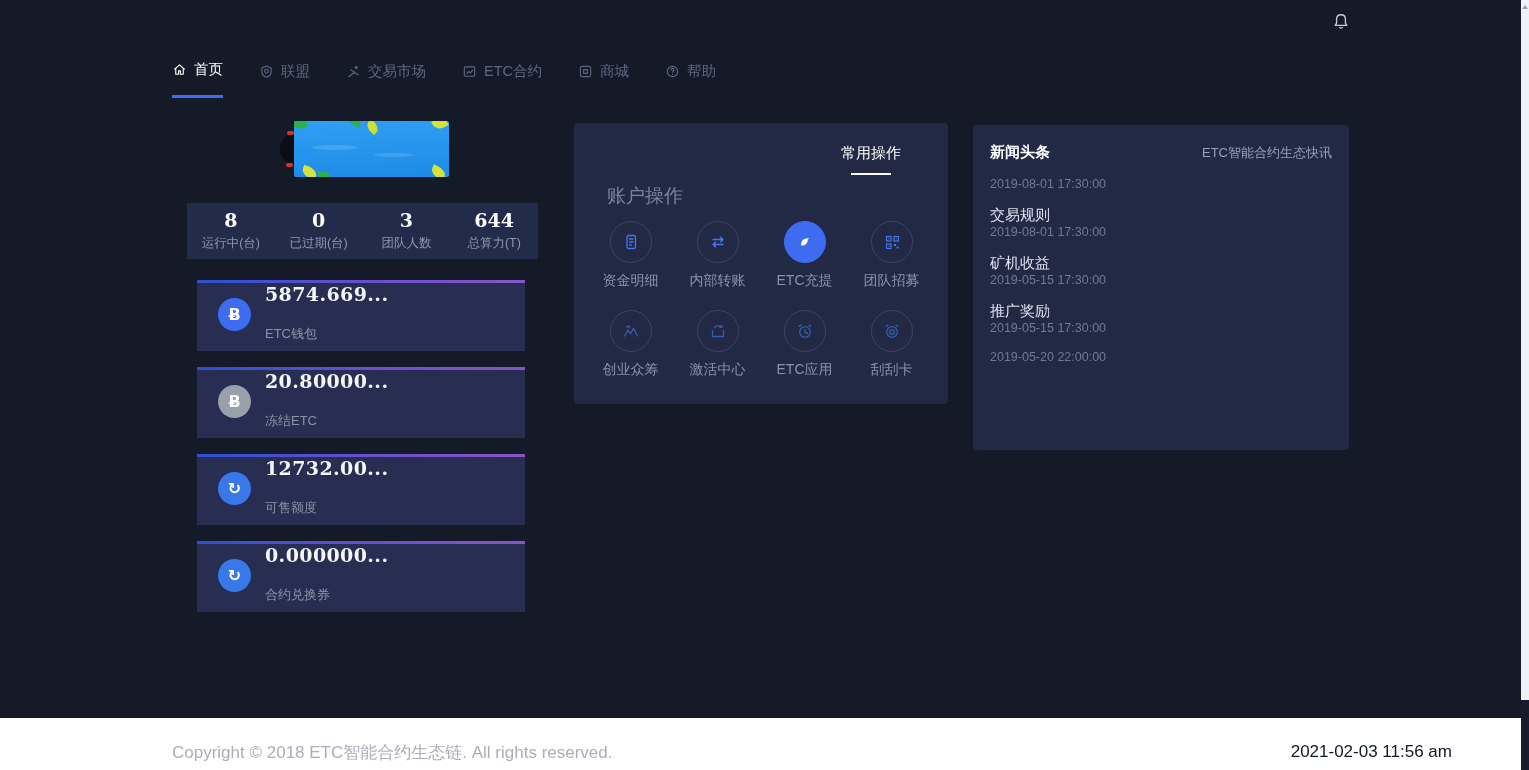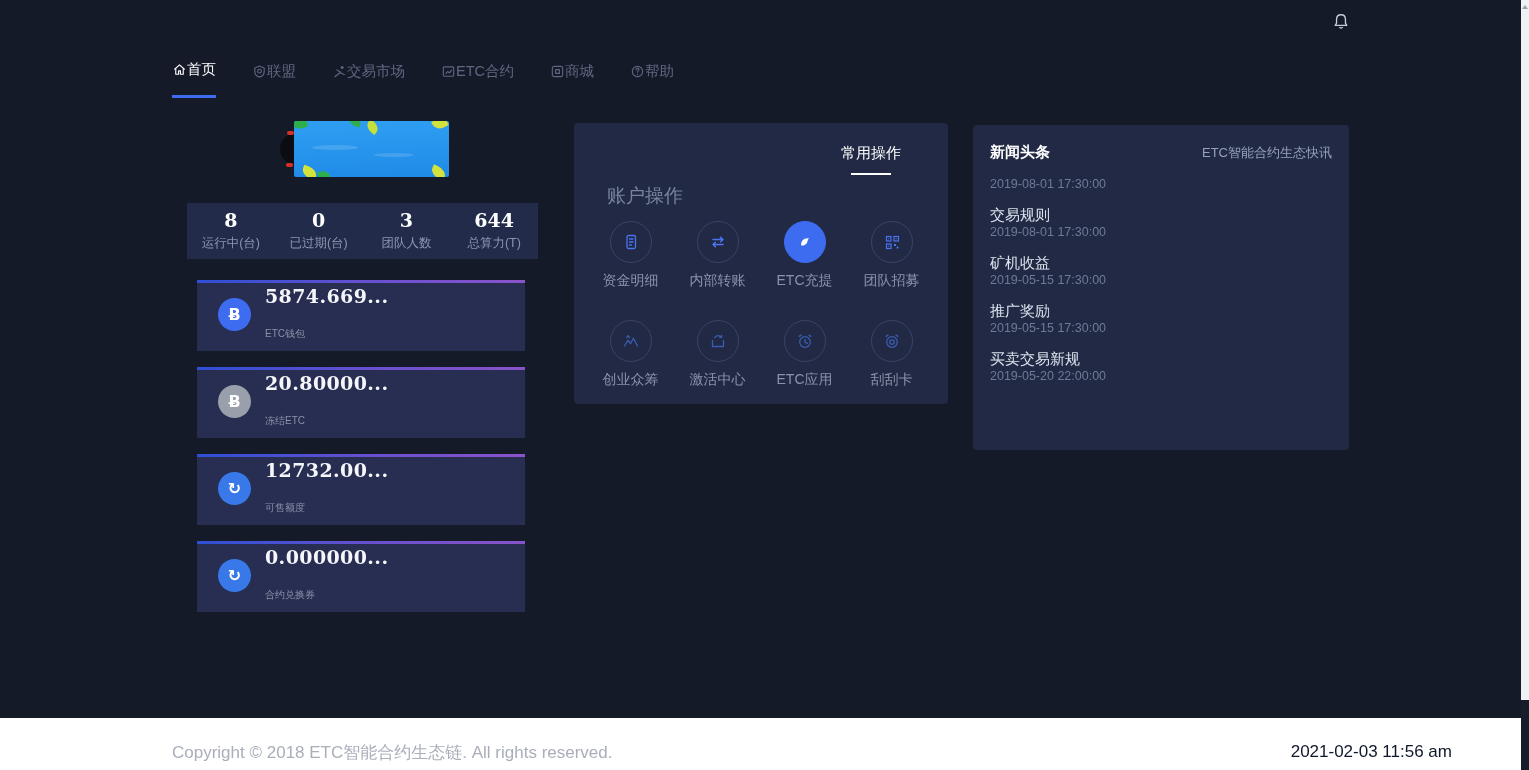--- a/index.html
+++ b/index.html
@@ -4,21 +4,21 @@
 <style>
   html,body{margin:0;padding:0;background:#10141f}
   .screen{position:relative;width:1529px;height:770px;overflow:hidden;background:#151a29;font-family:"Liberation Sans",sans-serif}
   svg{display:block}
 
   
   .bell{position:absolute;left:1331px;top:12px;width:20px;height:20px;color:#c6ccd8;cursor:pointer}
 
   
   .nav{position:absolute;left:172px;top:60px;display:flex;gap:36px}
-  .nav-item{display:flex;align-items:center;color:#5e6780;font-size:14.5px;padding-bottom:16px;cursor:pointer;white-space:nowrap}
+  .nav-item{display:flex;align-items:center;gap:7px;color:#5e6780;font-size:14.5px;padding-bottom:16px;cursor:pointer;white-space:nowrap}
   .nav-item.active{color:#ffffff;border-bottom:3px solid #3e6cf0}
 
   
   .banner-zone{position:absolute;left:277px;top:121px;width:172px;height:56px}
   .banner-crescent{position:absolute;left:3px;top:13px;width:28px;height:30px;border-radius:50%;background:#0b0d13}
   .red-mark{position:absolute;width:7px;height:4px;border-radius:2px;background:#d93025}
   .banner{position:absolute;left:17px;top:0;width:155px;height:56px;overflow:hidden;border-radius:2px;background:linear-gradient(178deg,#2f9ff2 0%,#1f8ae7 100%)}
   .streak{position:absolute;background:rgba(255,255,255,.14);border-radius:50%}
   .leaf{position:absolute;border-radius:0 70% 0 70%}
 
@@ -28,28 +28,28 @@
   .stat-value{font-family:"DejaVu Serif",serif;font-weight:bold;font-size:19px;color:#ffffff;line-height:1}
   .stat-label{font-size:12.5px;color:#8b95af;margin-top:5px}
 
   
   .cards{position:absolute;left:197px;top:277px;width:328px}
   .card{position:relative;height:71px;margin-bottom:16px;background:#272e52;cursor:pointer}
   .card::before{content:"";position:absolute;left:0;top:0;width:100%;height:3px;background:linear-gradient(90deg,#2e4fd4 0%,#6a50cf 55%,#8a53c9 100%)}
   .card-inner{display:flex;align-items:center;height:68px;margin-top:3px;padding-left:7px}
   .card-icon{width:33px;height:33px;border-radius:50%;display:flex;align-items:center;justify-content:center;color:#fff;font-size:16px;font-weight:bold;margin:0 14px;font-family:"DejaVu Sans",sans-serif;flex:none}
   .card-value{font-family:"DejaVu Serif",serif;font-weight:bold;font-size:19px;color:#f4f6fa;letter-spacing:.4px;line-height:1}
-  .card-label{font-size:10px;color:#8b93a9;margin-top:21px}
+  .card-label{font-size:13px;color:#8b93a9;margin-top:21px}
 
   
   .ops{position:absolute;left:574px;top:123px;width:374px;height:281px;background:#212944;border-radius:4px}
   .ops-tab{position:absolute;top:21px;right:47px;font-size:15px;color:#ffffff;cursor:pointer}
   .ops-tab::after{content:"";display:block;width:40px;height:2px;background:#ffffff;margin:10px auto 0}
   .ops-title{position:absolute;top:60px;left:33px;font-size:19px;color:#79839c}
-  .ops-grid{position:absolute;top:98px;left:13px;right:13px;display:grid;grid-template-columns:repeat(4,1fr);row-gap:30px;justify-items:center}
+  .ops-grid{position:absolute;top:98px;left:13px;right:13px;display:grid;grid-template-columns:repeat(4,1fr);row-gap:20px;justify-items:center}
   .op{display:flex;flex-direction:column;align-items:center;cursor:pointer}
   .op-circle{width:42px;height:42px;border-radius:50%;border:1px solid #3a4364;display:flex;align-items:center;justify-content:center;box-sizing:border-box}
   .op-circle.filled{background:#3e6cf0;border-color:#3e6cf0}
   .op-label{margin-top:9px;font-size:14px;color:#8b93a9}
   .ic-bright{color:#4a74f0}
   .ic-dim{color:#3a5cb0}
 
   
   .news{position:absolute;left:973px;top:125px;width:376px;height:325px;background:#212944;border-radius:4px;box-sizing:border-box;padding:18px 17px 0 17px}
   .news-head{display:flex;justify-content:space-between;align-items:flex-end}
@@ -332,21 +332,20 @@
     </div>
     <div class="news-item">
       <div class="news-item-title">矿机收益</div>
       <div class="news-item-date">2019-05-15 17:30:00</div>
     </div>
     <div class="news-item">
       <div class="news-item-title">推广奖励</div>
       <div class="news-item-date">2019-05-15 17:30:00</div>
     </div>
     <div class="news-item">
-      <div class="news-item-title">买卖交易新规</div>
       <div class="news-item-date">2019-05-20 22:00:00</div>
     </div>
   </div>
 
   <div class="footer">
     <span class="footer-left">Copyright © 2018 ETC智能合约生态链. All rights reserved.</span>
     <span class="footer-right">2021-02-03 11:56 am</span>
   </div>
 
   <div class="scrollbar">

